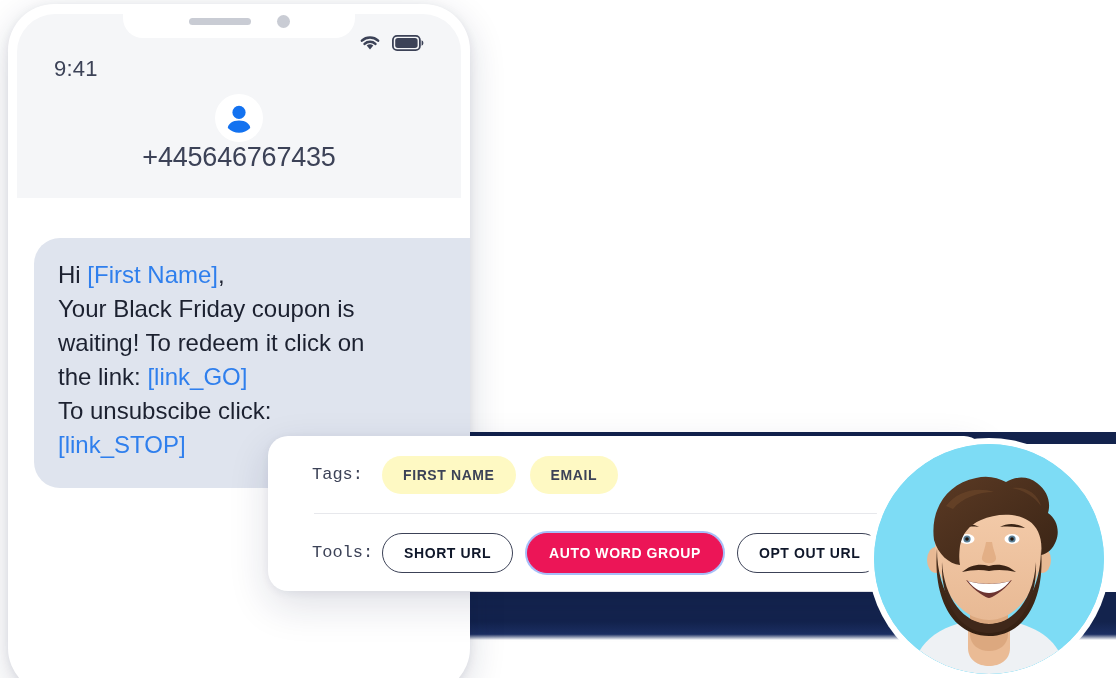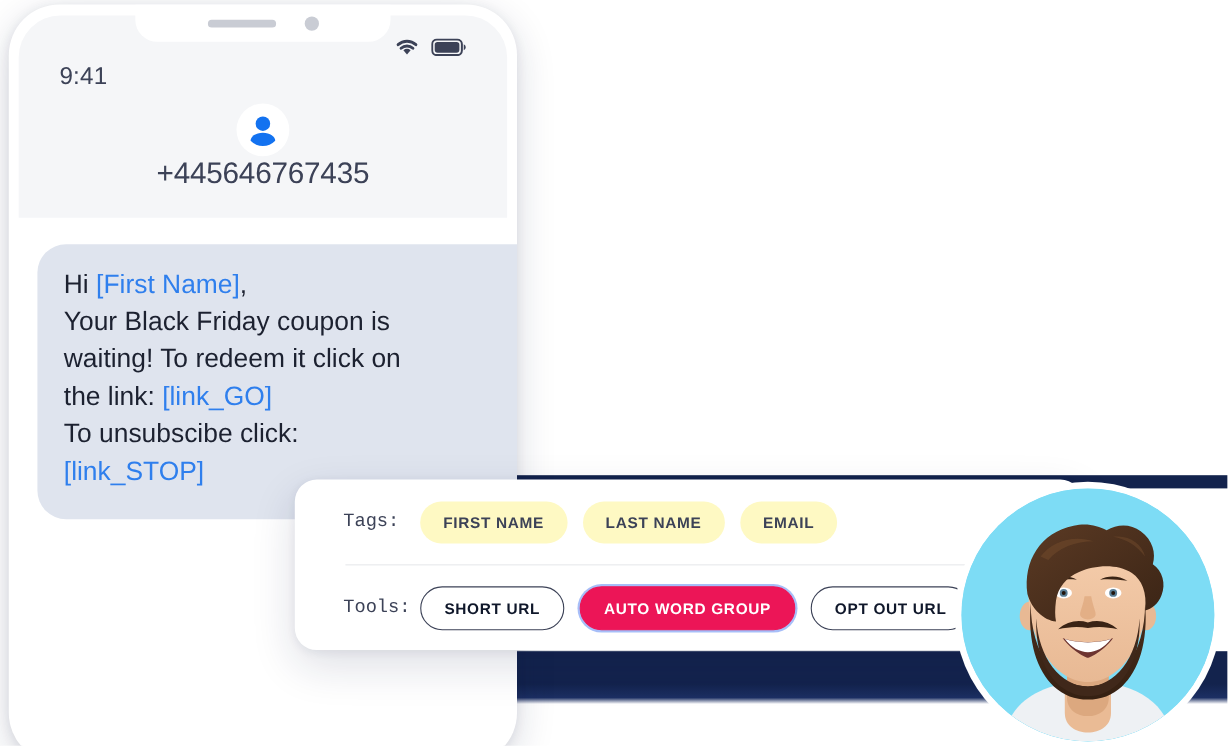--- a/index.html
+++ b/index.html
@@ -140,21 +140,21 @@
     margin-top: 0;
     font-size: 27px;
     color: #3c4257;
     letter-spacing: -0.2px;
   }
 
   
   #bubble {
     position: absolute;
     left: 26px;
-    top: 218px;
+    top: 234px;
     width: 491px;
     background: #dfe4ee;
     border-radius: 26px;
     padding: 20px 24px 26px 24px;
     box-sizing: border-box;
     z-index: 3;
   }
   #bubble-text {
     font-size: 24px;
     line-height: 34px;
@@ -291,21 +291,20 @@
 <span class="tok">[link_STOP]</span></div>
   </div>
 
 </div>
 
 <div id="panel">
 
   <div class="panel-row">
     <span class="row-label">Tags:</span>
     <span class="pill pill-tag">FIRST NAME</span>
-    <span class="pill pill-tag">LAST NAME</span>
     <span class="pill pill-tag">EMAIL</span>
   </div>
 
   <div id="panel-divider"></div>
 
   <div class="panel-row">
     <span class="row-label">Tools:</span>
     <span class="pill pill-outline">SHORT URL</span>
     <span class="pill pill-filled">AUTO WORD GROUP</span>
     <span class="pill pill-outline">OPT OUT URL</span>

